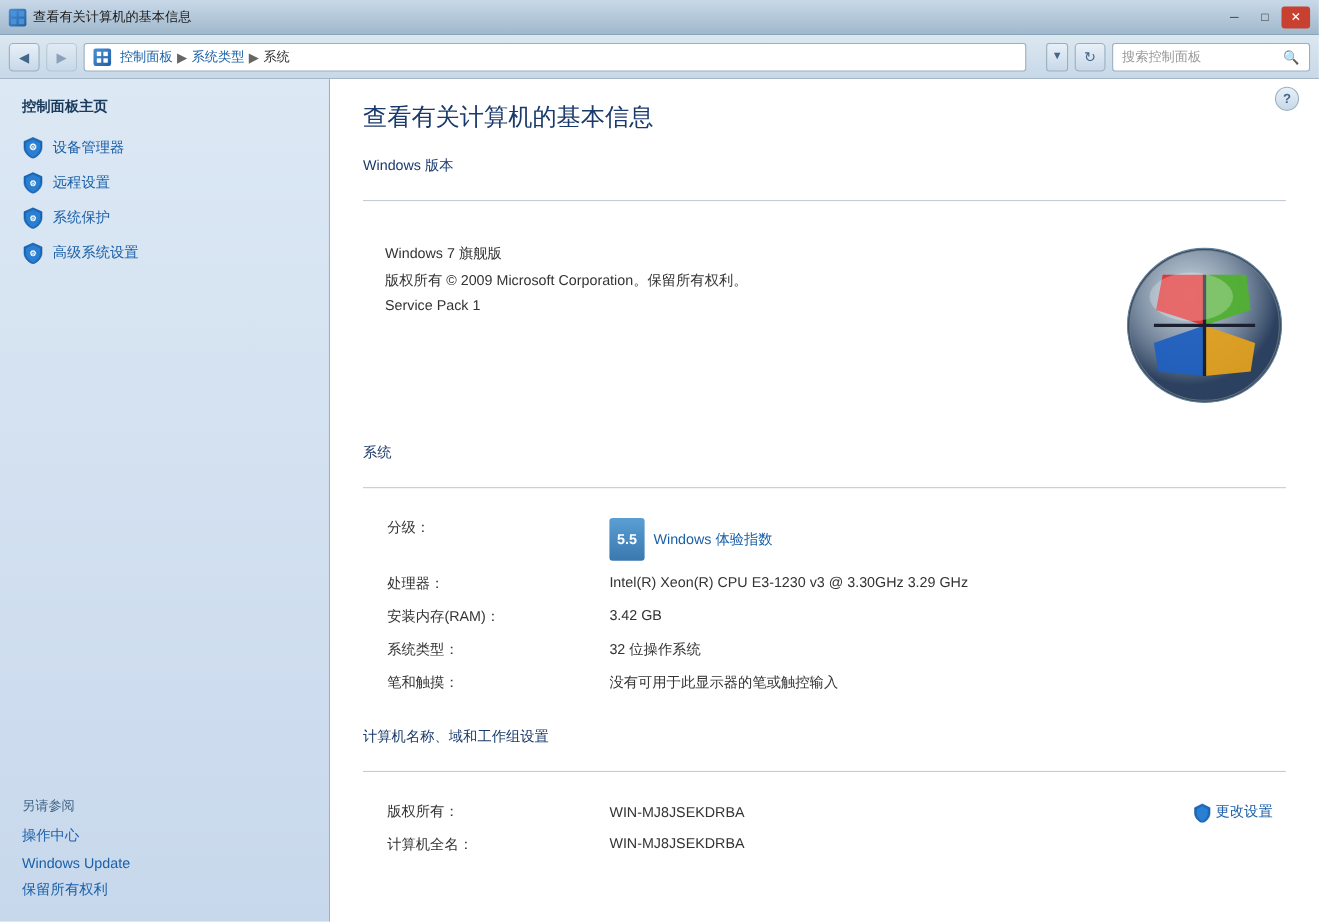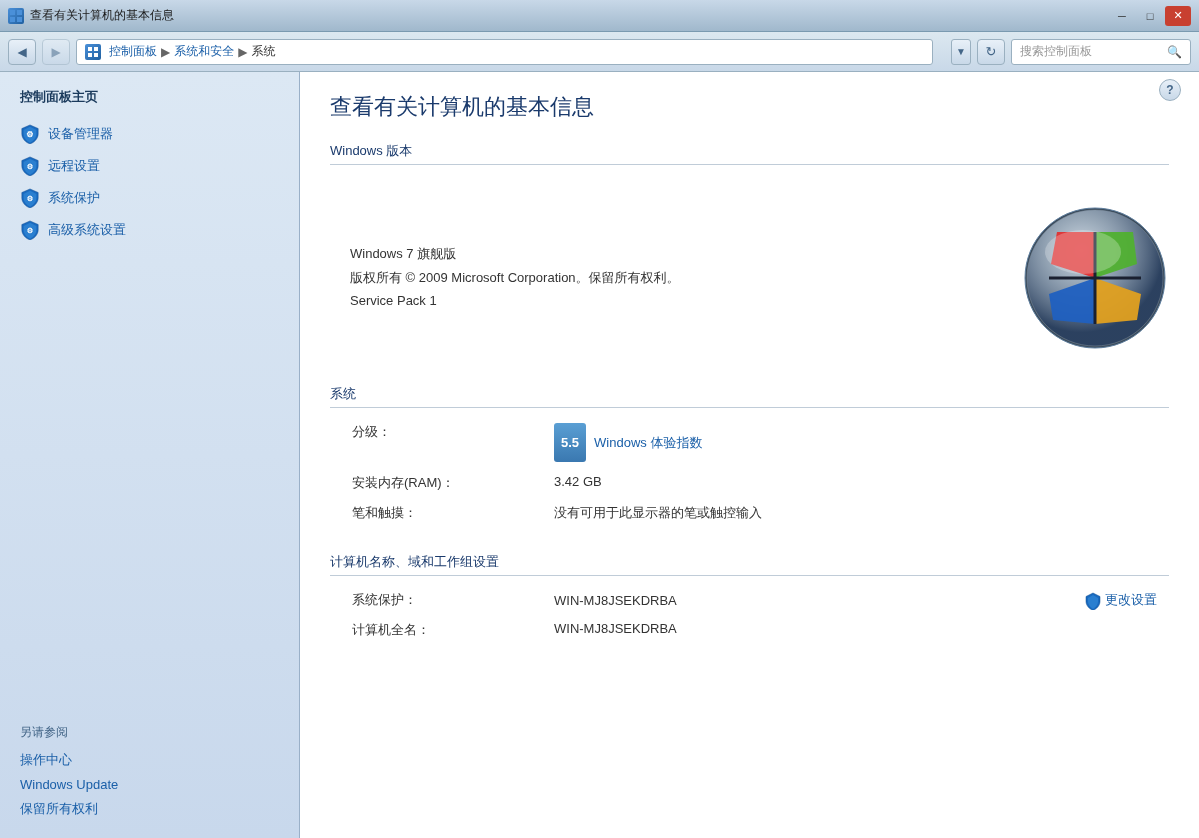--- a/index.html
+++ b/index.html
@@ -198,30 +198,30 @@
       color: #1a3a6c;
       font-weight: normal;
       margin-bottom: 20px;
     }
 
     
     .section-header {
       font-size: 13px;
       color: #1a3a6c;
       border-bottom: 1px solid #c0ccd8;
-      padding-bottom: 4px;
-      margin-bottom: 8px;
+      padding-bottom: 22px;
+      margin-bottom: 20px;
       margin-top: 20px;
     }
 
     
     .win-version-section {
       display: flex;
       justify-content: space-between;
-      align-items: center;
+      align-items: flex-start;
       margin-top: 39px;
     }
     .win-version-info {
       flex: 1;
     }
     .info-row {
       margin-bottom: 6px;
       font-size: 13px;
       color: #333;
       padding-left: 20px;
@@ -321,21 +321,21 @@
       <span style="width:16px;height:16px;background:linear-gradient(135deg,#4a90d9,#2060a0);border-radius:2px;display:inline-flex;align-items:center;justify-content:center;margin-right:4px;">
         <svg width="12" height="12" viewBox="0 0 12 12">
           <rect x="1" y="1" width="4" height="4" fill="white"></rect>
           <rect x="7" y="1" width="4" height="4" fill="white"></rect>
           <rect x="1" y="7" width="4" height="4" fill="white"></rect>
           <rect x="7" y="7" width="4" height="4" fill="white"></rect>
         </svg>
       </span>
       <span class="address-link">控制面板</span>
       <span class="address-sep"> ▶ </span>
-      <span class="address-link">系统和安全</span>
+      <span class="address-link">系统类型</span>
       <span class="address-sep"> ▶ </span>
       <span style="color:#333;">系统</span>
     </div>
     <div class="address-dropdown">▼</div>
   </div>
   <div class="refresh-btn">↻</div>
   <div class="search-box">
     <span style="color:#999;font-size:12px;">搜索控制面板</span>
     <span style="color:#666;">🔍</span>
   </div>
@@ -449,35 +449,43 @@
             <tr>
           <td>分级：</td>
           <td>
             <div class="wei-badge">
               <span class="wei-score">5.5</span>
               <span class="wei-label">Windows 体验指数</span>
             </div>
           </td>
         </tr>
         <tr>
+          <td>处理器：</td>
+          <td>Intel(R) Xeon(R) CPU E3-1230 v3 @ 3.30GHz   3.29 GHz</td>
+        </tr>
+        <tr>
           <td>安装内存(RAM)：</td>
           <td>3.42 GB</td>
+        </tr>
+        <tr>
+          <td>系统类型：</td>
+          <td>32 位操作系统</td>
         </tr>
         <tr>
           <td>笔和触摸：</td>
           <td>没有可用于此显示器的笔或触控输入</td>
         </tr>
       </tbody>
         </table>
 
       <div class="section-header" style="margin-top:24px;">计算机名称、域和工作组设置</div>
       <table class="info-table">
         <tbody>
             <tr>
-          <td>系统保护：</td>
+          <td>版权所有：</td>
           <td style="display:flex;align-items:center;justify-content:space-between;">
             <span>WIN-MJ8JSEKDRBA</span>
             <a class="change-link">
               <span style="width:16px;height:16px;display:inline-block;">
                 <svg viewBox="0 0 16 18" width="16" height="18">
                   <path d="M8 1 L15 4.5 L15 9.5 C15 13.5 11.5 17 8 18.5 C4.5 17 1 13.5 1 9.5 L1 4.5 Z" fill="#1a6abf" stroke="#0a4a8f" stroke-width="0.5"></path>
                   <path d="M8 3 L13 6 L13 9.5 C13 12.5 10.5 15.5 8 17 C5.5 15.5 3 12.5 3 9.5 L3 6 Z" fill="#2a7fd0"></path>
                 </svg>
               </span>
               <span>更改设置</span>

